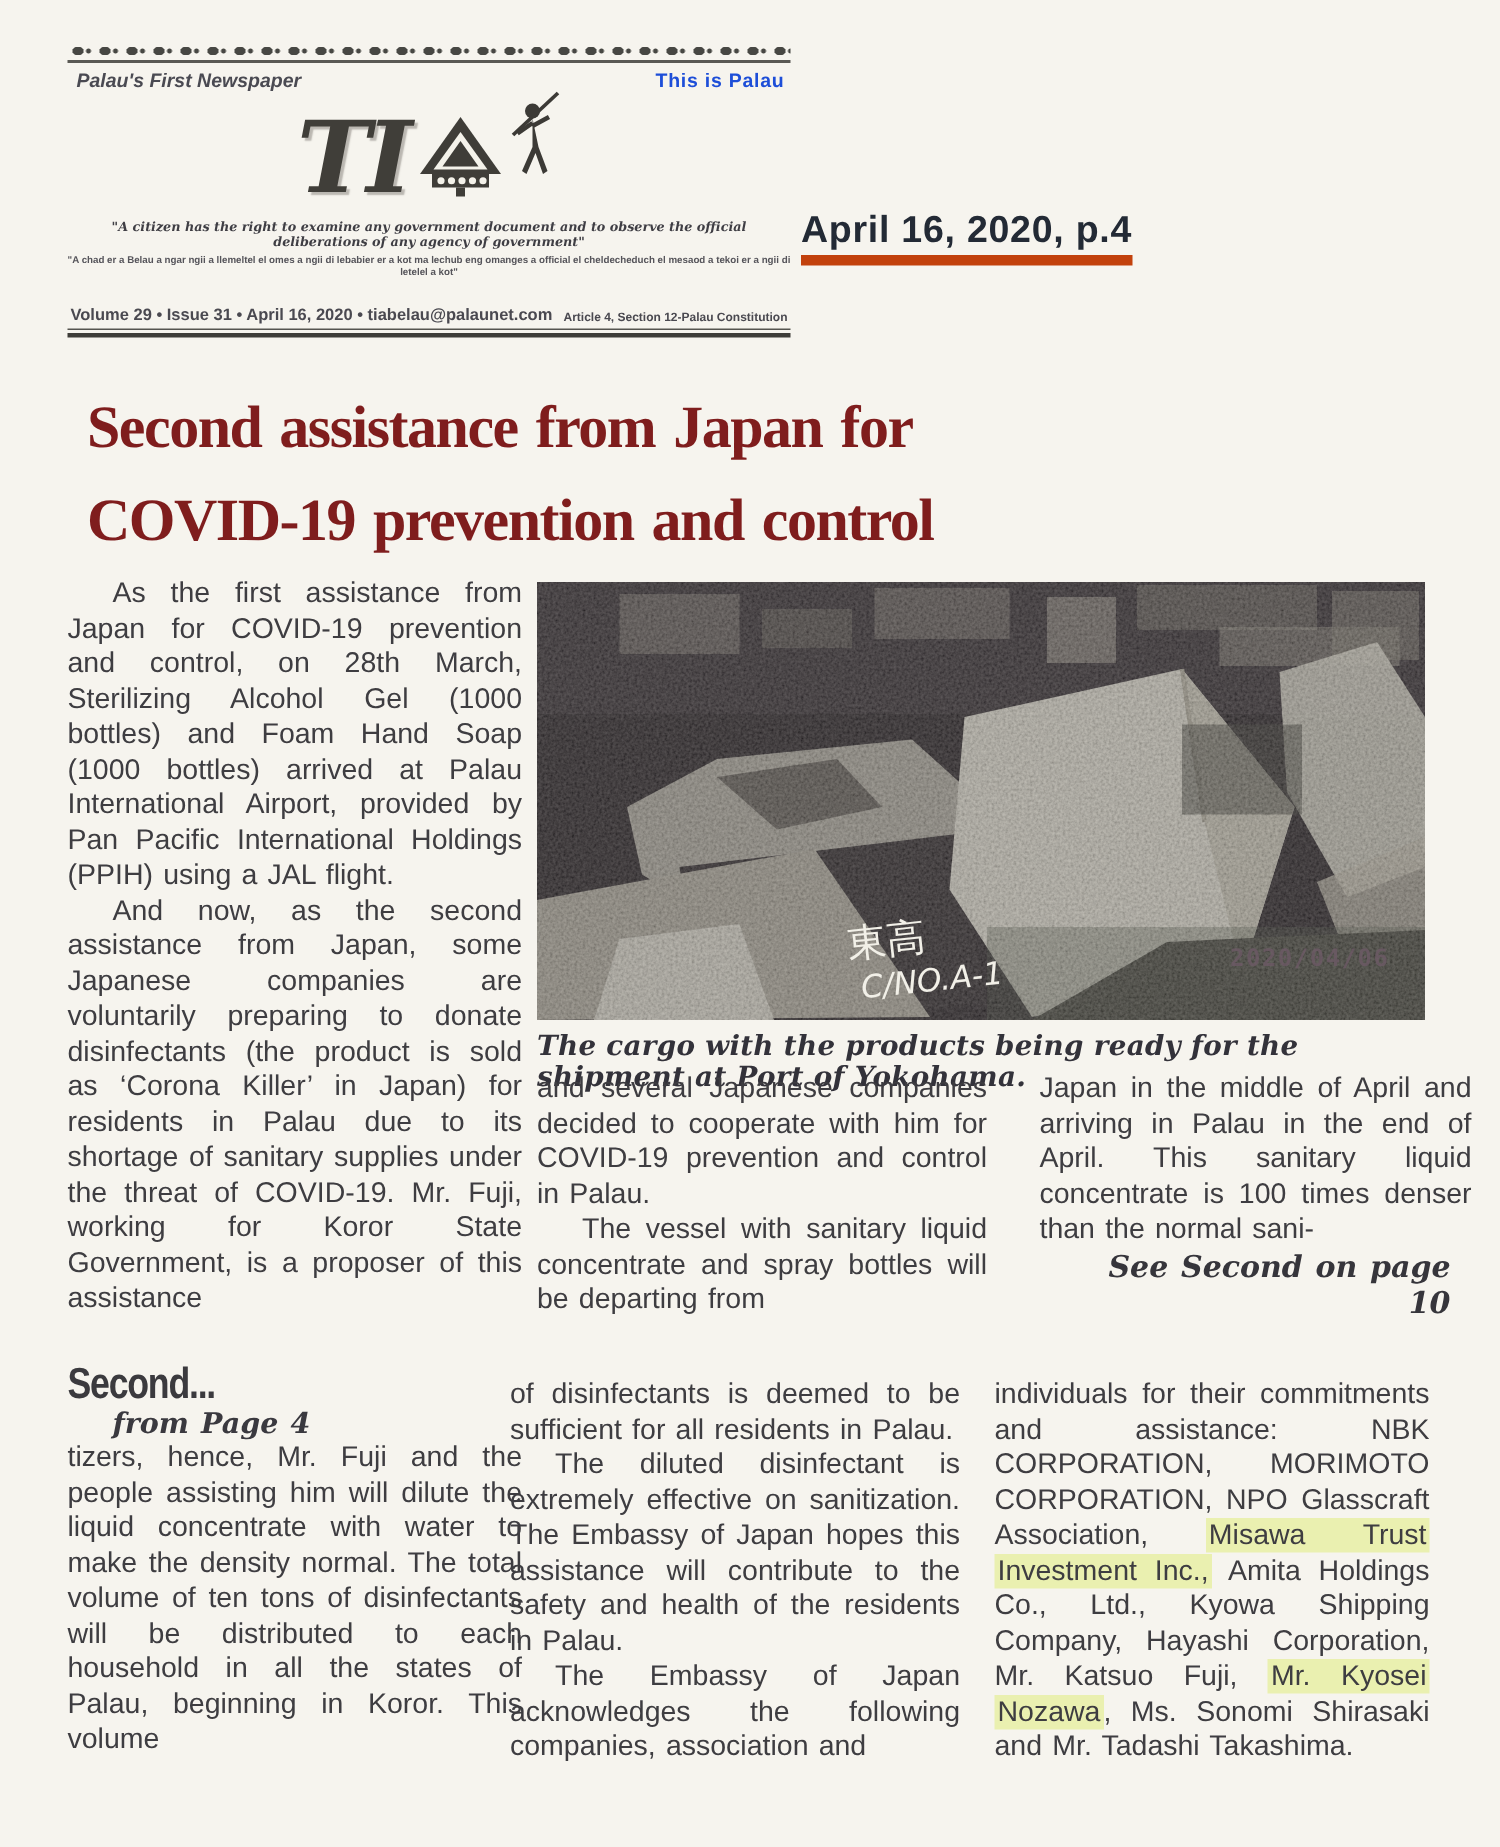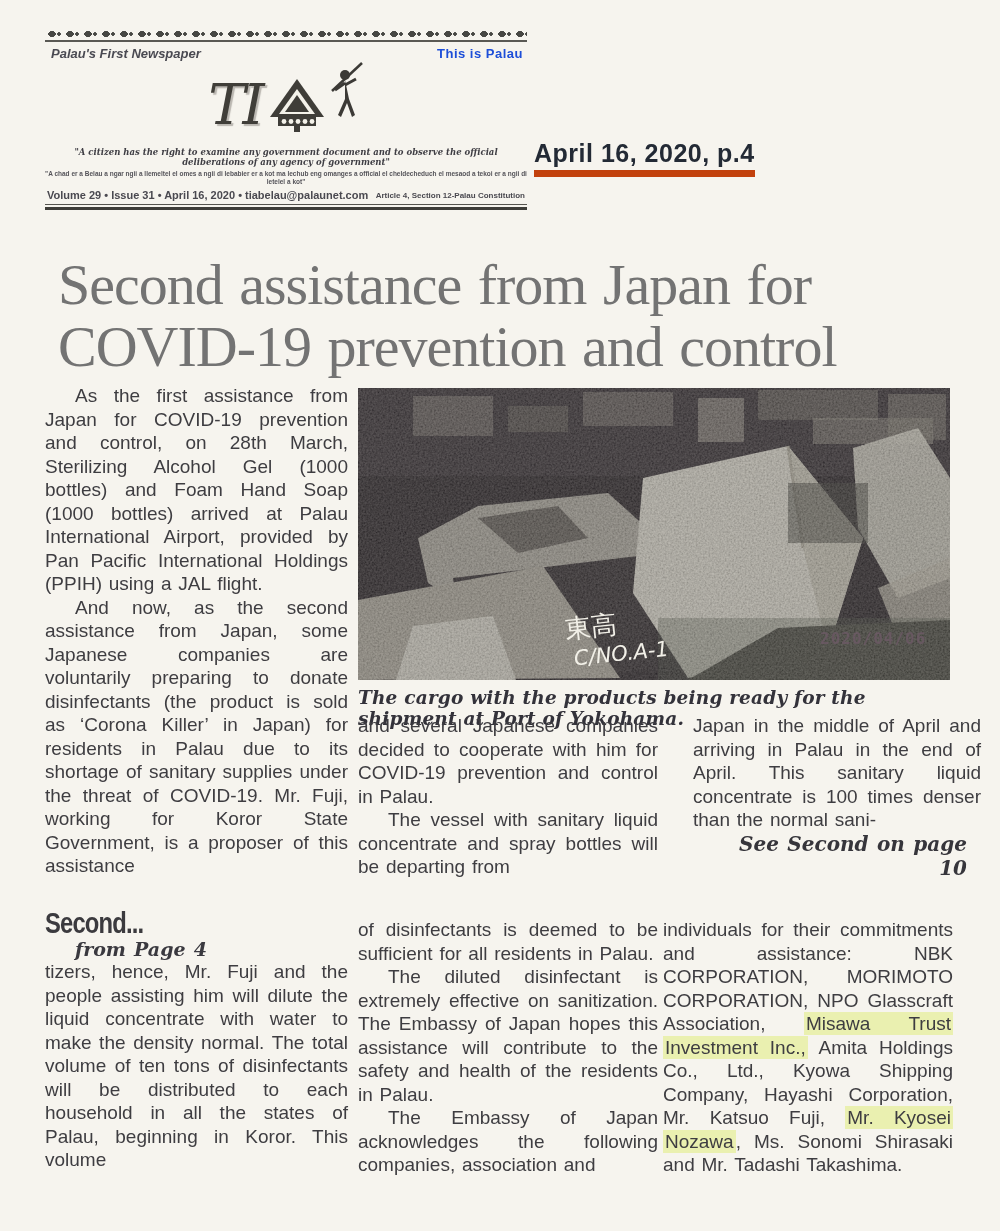--- a/index.html
+++ b/index.html
@@ -24,48 +24,48 @@
     background-size:18px 12px;
     background-repeat:repeat-x;
     border-bottom:2px solid #5a5954;
     margin-bottom:3px;
   }
   .mast-tags{display:flex;justify-content:space-between;align-items:baseline;padding:1px 4px 0 6px;}
   .tag-left{font:italic 700 13px "Liberation Sans",sans-serif;color:#4a4a52;}
   .tag-right{font:700 13px "Liberation Sans",sans-serif;color:#1d4ed8;letter-spacing:.5px;}
   .logo-row{display:flex;align-items:flex-end;justify-content:center;height:88px;margin-top:-4px;}
   .logo-text{
-    font-family:"DejaVu Serif",serif;font-style:italic;font-weight:400;
-    font-size:56px;line-height:80px;color:#403e39;letter-spacing:-3px;
+    font-family:"DejaVu Serif",serif;font-style:italic;font-weight:700;
+    font-size:66px;line-height:80px;color:#403e39;letter-spacing:-3px;
     text-shadow:2px 2px 1px rgba(75,70,62,.35);
   }
   .bai-icon{margin:0 2px 6px 6px;}
   .warrior-icon{margin:0 0 14px 2px;}
   .motto{font:italic 700 8.5px/10px "DejaVu Serif",serif;color:#3f3e44;text-align:center;margin-top:2px;}
   .motto-pal{font:700 6.5px/8px "Liberation Sans",sans-serif;color:#55545a;text-align:center;margin-top:3px;}
-  .volume-row{display:flex;justify-content:space-between;align-items:center;margin-top:3px;padding:0 2px;}
+  .volume-row{display:flex;justify-content:space-between;align-items:flex-end;margin-top:18px;padding:0 2px;}
   .volume-left{font:700 11px "Liberation Sans",sans-serif;color:#4a4950;}
   .volume-right{font:700 8px "Liberation Sans",sans-serif;color:#4a4950;}
   .rule-thin{height:1px;background:#55544f;margin-top:3px;}
   .rule-thick{height:3px;background:#3e3d39;margin-top:2px;}
 
   
   .date-note{
     position:absolute;left:534px;top:139px;
     font:700 25px "Liberation Sans",sans-serif;
     color:#232a35;
     border-bottom:7px solid #c2410c;
     padding-bottom:2px;letter-spacing:.5px;
   }
 
   
   .headline{
     position:absolute;left:58px;top:254px;width:892px;
-    font-family:"Liberation Serif",serif;font-weight:400;
-    font-size:58px;line-height:62px;color:#737373;
+    font-family:"Liberation Serif",serif;font-weight:700;
+    font-size:40px;line-height:62px;color:#7f1d1d;
     letter-spacing:-1px;word-spacing:3px;
   }
 
   
   .col{
     position:absolute;
     text-align:justify;
     font:19px/23.5px "Liberation Sans",sans-serif;
     color:#3e3d41;
     word-spacing:1.5px;
@@ -91,21 +91,21 @@
   }
 
   
   .second-col1{left:45px;top:908px;width:303px;}
   .sec-head{
     font:800 29px "Liberation Sans",sans-serif;color:#3b3a3e;
     letter-spacing:-1px;transform:scaleX(.82);transform-origin:left bottom;
     margin:0;line-height:30px;
   }
   .from-page{font:italic 700 19px "DejaVu Serif",serif;color:#3a393f;margin:3px 0 10px 0;text-indent:0;}
-  .second-col2{left:358px;top:918px;width:300px;}
+  .second-col2{left:340px;top:918px;width:300px;}
   .second-col3{left:663px;top:918px;width:290px;}
   mark.hl{background:#eaf0b0;color:inherit;padding:1px 2px;box-decoration-break:clone;-webkit-box-decoration-break:clone;}
 </style>
 </head>
 <body>
 
 <div id="page">
 
   <div class="masthead">
     <div class="fish-row"></div>

